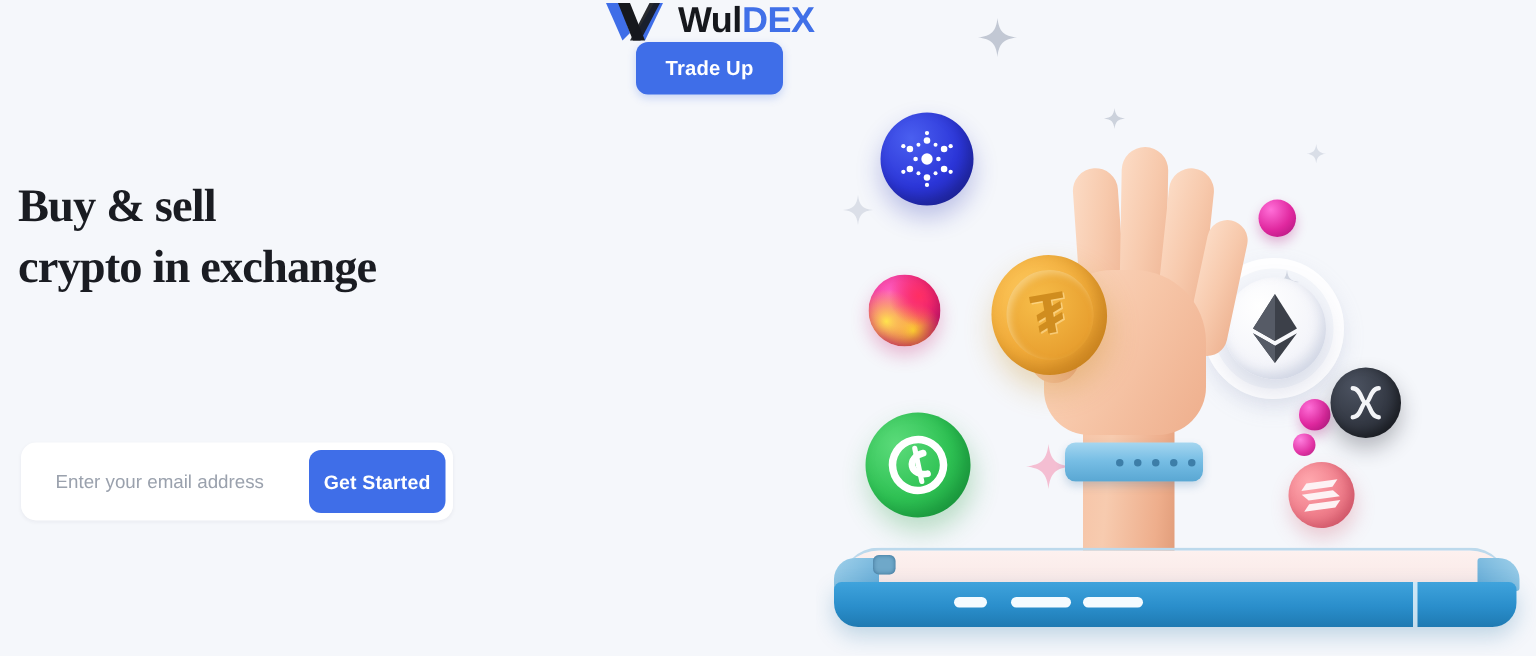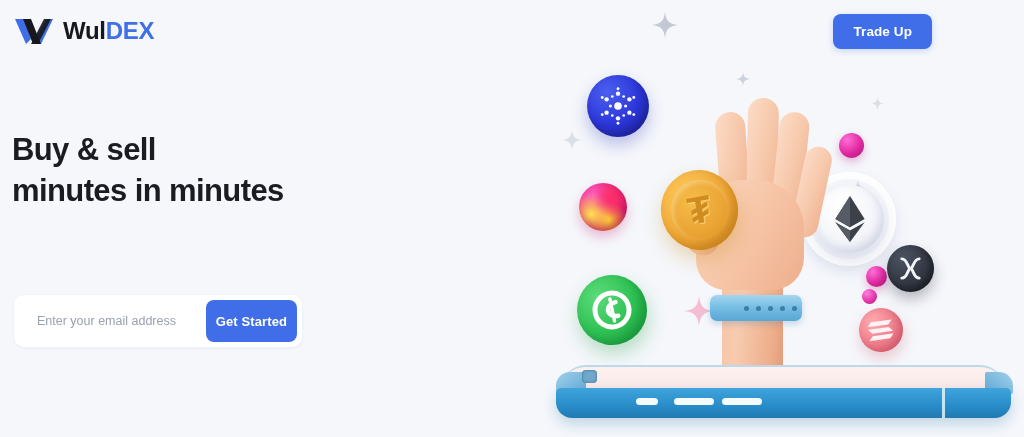--- a/index.html
+++ b/index.html
@@ -27,20 +27,21 @@
   
   .header {
     position: absolute;
     top: 0; left: 0;
     width: 952px;
     height: 62px;
     display: flex;
     align-items: center;
     justify-content: space-between;
     padding: 0 20px 0 14px;
+    flex-direction: column;
   }
 
   .brand {
     display: flex;
     align-items: center;
     gap: 9px;
     cursor: pointer;
   }
 
   .brand-mark {
@@ -71,22 +72,23 @@
     padding: 10px 20px;
     cursor: pointer;
     letter-spacing: 0.1px;
     box-shadow: 0 2px 6px rgba(63,110,232,0.25);
   }
 
   
   .hero-left {
     position: absolute;
     left: 12px;
-    top: 129px;
+    top: 116px;
     width: 340px;
+    font-family: Liberation Serif, serif;
   }
 
   .headline {
     font-size: 31px;
     line-height: 1.33;
     font-weight: bold;
     color: #1a1c22;
     letter-spacing: -0.6px;
     white-space: nowrap;
   }
@@ -392,21 +394,21 @@
         <span class="t-dark">Wul</span><span class="t-blue">DEX</span>
       </span>
     </div>
 
     <button class="signup-btn">Trade Up</button>
   </div>
 
   <div class="hero-left">
     <h1 class="headline">
       <span>Buy &amp; sell</span><br>
-      <span>minutes in minutes</span>
+      <span>crypto in exchange</span>
     </h1>
   </div>
 
   <div class="email-form">
     <input class="email-input" type="text" placeholder="Enter your email address" style="">
     <button class="get-started-btn">Get Started</button>
   </div>
 
   <div class="hero-art">
 

